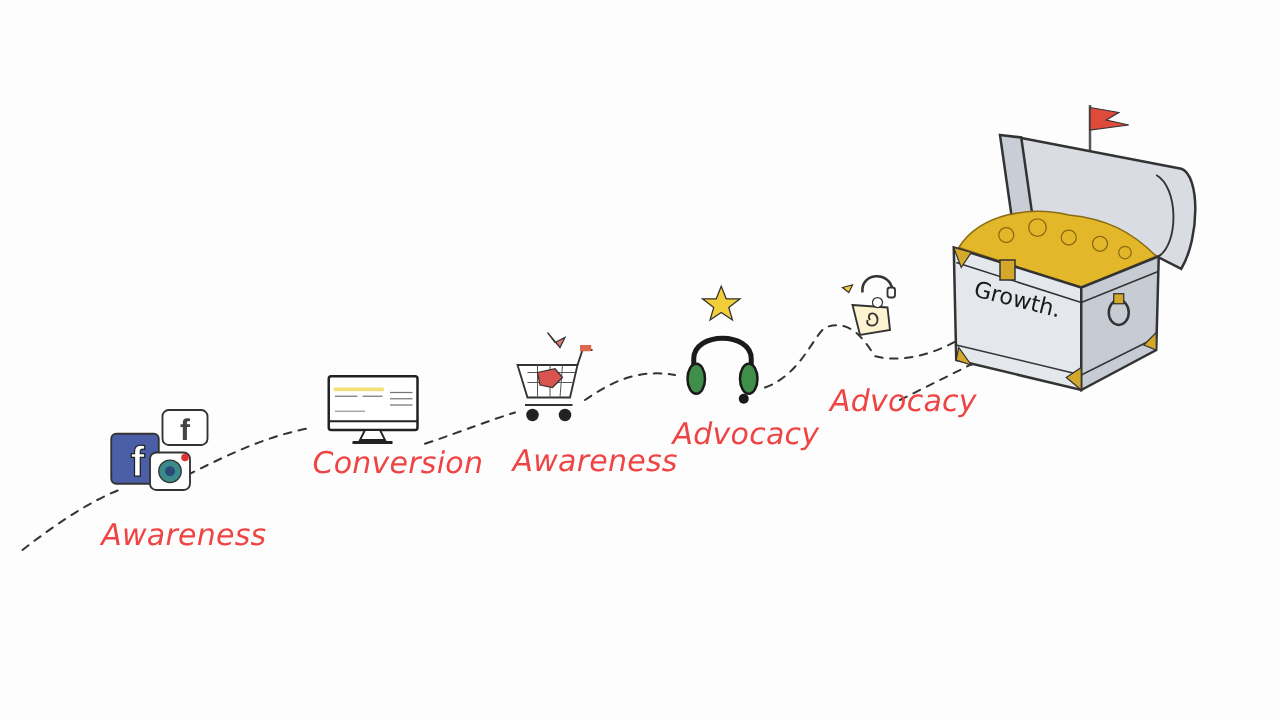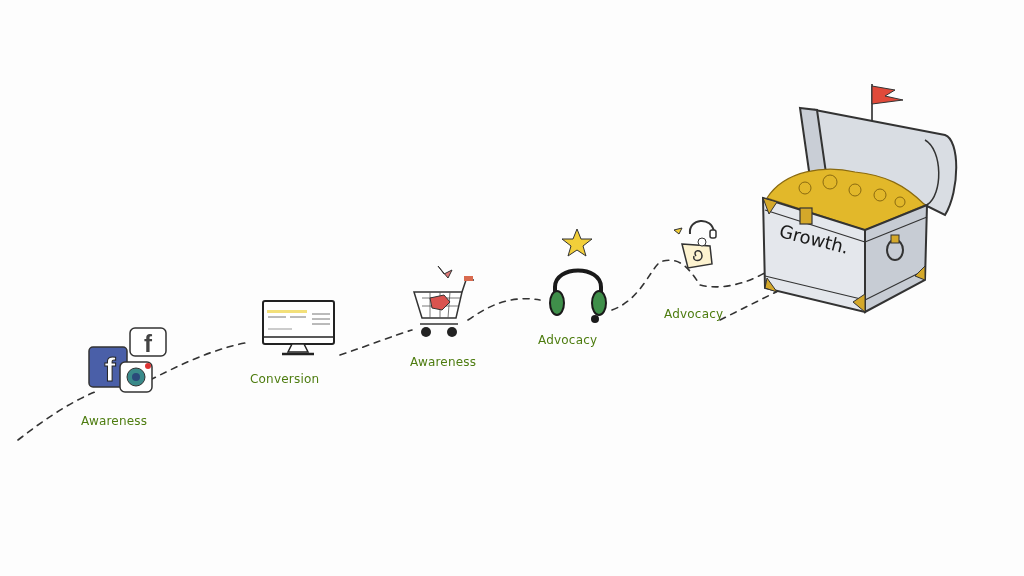--- a/index.html
+++ b/index.html
@@ -1,18 +1,18 @@
 <!DOCTYPE html>
 <html><head>
 <meta charset="utf-8">
 <style>
   html, body { margin:0; padding:0; }
   body { width:1024px; height:576px; background:#fdfdfd; position:relative; overflow:hidden; font-family:"DejaVu Sans", sans-serif; }
   .canvas { position:absolute; left:0; top:0; width:1024px; height:576px; }
-  .label { position:absolute; font-size:12px; color:#4d7c0f; letter-spacing:0.2px; white-space:nowrap; }
+  .label { position:absolute; font-size:24px; color:#ef4444; letter-spacing:0.2px; white-space:nowrap;font-style:italic; }
   .stage { position:absolute; }
   svg { overflow:visible; }
 </style>
 </head>
 <body>
 
 <div class="canvas">
 
   <svg class="stage" width="1024" height="576" style="left:0;top:0;">
     <path d="M18,440 C50,415 75,400 95,392 M150,380 C180,365 210,350 245,343 M340,355 C370,345 395,335 412,330 M468,320 C490,305 510,295 540,300 M612,310 C640,300 650,270 660,262 C680,255 690,270 700,285 C720,290 745,285 770,270 M720,320 C750,305 780,290 810,275" fill="none" stroke="#333" stroke-width="1.6" stroke-dasharray="6,6" stroke-linecap="round"></path>
@@ -40,21 +40,21 @@
       <line x1="6" y1="17" x2="24" y2="17" stroke="#777" stroke-width="1"></line>
       <line x1="28" y1="17" x2="44" y2="17" stroke="#777" stroke-width="1"></line>
       <line x1="50" y1="14" x2="68" y2="14" stroke="#777" stroke-width="1"></line>
       <line x1="50" y1="19" x2="68" y2="19" stroke="#777" stroke-width="1"></line>
       <line x1="50" y1="24" x2="68" y2="24" stroke="#777" stroke-width="1"></line>
       <line x1="6" y1="29" x2="30" y2="29" stroke="#999" stroke-width="1"></line>
       <path d="M30,44 L26,52 L46,52 L42,44 Z" fill="#fff" stroke="#222" stroke-width="1.5"></path>
       <line x1="20" y1="54" x2="52" y2="54" stroke="#222" stroke-width="2.5"></line>
     </svg>
   </div>
-  <div class="label" style="left:250px;top:372px;">Conversion</div>
+  <div class="label" style="left:250px;top:356px;">Conversion</div>
 
   <div class="stage" style="left:410px;top:262px;width:65px;height:80px;">
     <svg width="65" height="80">
       <path d="M28,4 L34,12 L42,8 L38,16 Z" fill="#e07878" stroke="#333" stroke-width="1"></path>
       <path d="M4,30 L52,30 L46,56 L12,56 Z" fill="#fff" stroke="#333" stroke-width="1.5"></path>
       <line x1="12" y1="36" x2="50" y2="36" stroke="#555" stroke-width="0.8"></line>
       <line x1="12" y1="44" x2="48" y2="44" stroke="#555" stroke-width="0.8"></line>
       <line x1="20" y1="30" x2="20" y2="56" stroke="#555" stroke-width="0.8"></line>
       <line x1="30" y1="30" x2="30" y2="56" stroke="#555" stroke-width="0.8"></line>
       <line x1="40" y1="30" x2="38" y2="56" stroke="#555" stroke-width="0.8"></line>

